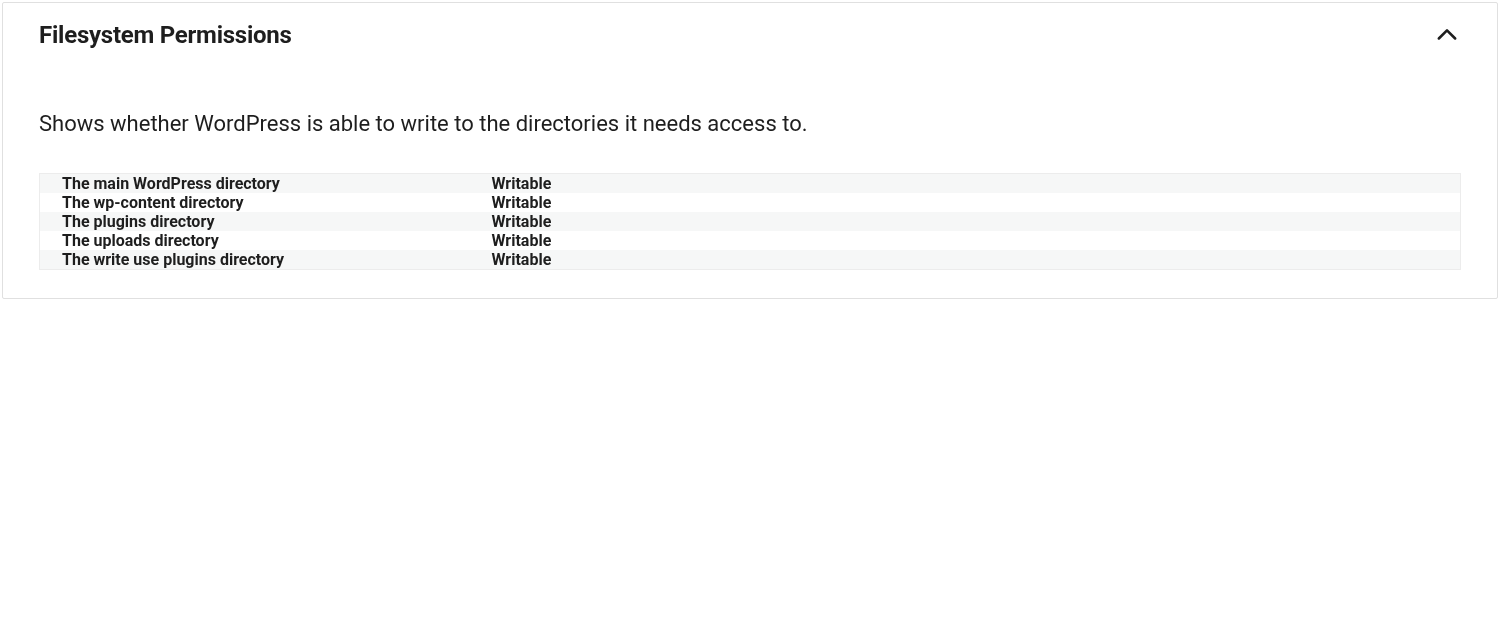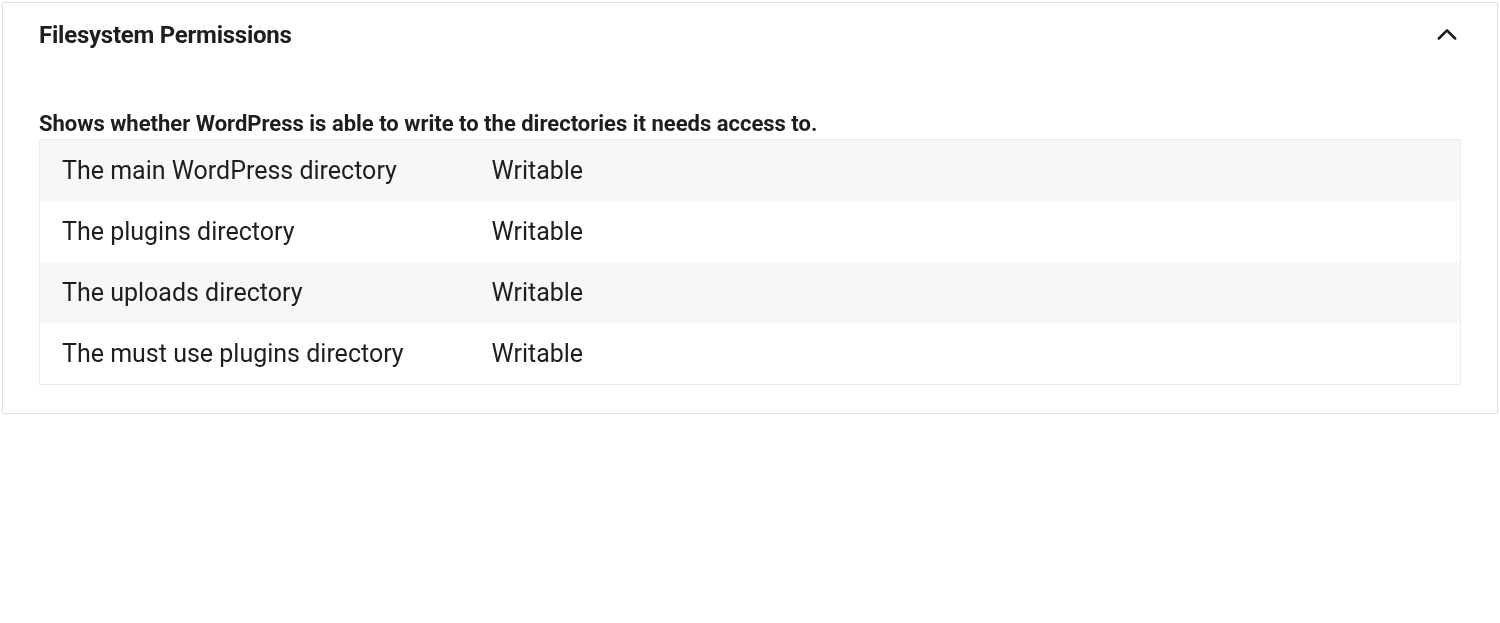--- a/index.html
+++ b/index.html
@@ -44,43 +44,44 @@
       stroke-width: 2.2;
       fill: none;
       stroke-linecap: round;
       stroke-linejoin: round;
     }
     .panel-body {
       padding: 22px 36px 28px 36px;
     }
     .panel-description {
       font-size: 22px;
-      font-weight: 700;
+      font-weight: 400;
       color: #1e1e1e;
       margin-top: 38px;
+      margin-bottom: 34px;
       line-height: 1.35;
     }
     .permissions-table {
       width: 100%;
       border-collapse: collapse;
       border: 1px solid #ececec;
     }
     .permissions-table tr {
       border: none;
     }
     .permissions-table tr:nth-child(odd) {
       background: #f6f7f7;
     }
     .permissions-table tr:nth-child(even) {
       background: #ffffff;
     }
     .permissions-table td {
-      padding: 16px 22px;
-      font-size: 25px;
-      font-weight: 400;
+      padding: 0 22px;
+      font-size: 16px;
+      font-weight: 700;
       color: #1e1e1e;
       vertical-align: middle;
     }
     .permissions-table td.label-cell {
       width: 430px;
     }
     .permissions-table td.value-cell {
       width: auto;
     }
   </style>
@@ -98,27 +99,31 @@
   </div>
   <div class="panel-body">
     <p class="panel-description">Shows whether WordPress is able to write to the directories it needs access to.</p>
     <table class="permissions-table">
       <tbody>
         <tr>
           <td class="label-cell">The main WordPress directory</td>
           <td class="value-cell">Writable</td>
         </tr>
         <tr>
+          <td class="label-cell">The wp-content directory</td>
+          <td class="value-cell">Writable</td>
+        </tr>
+        <tr>
           <td class="label-cell">The plugins directory</td>
           <td class="value-cell">Writable</td>
         </tr>
         <tr>
           <td class="label-cell">The uploads directory</td>
           <td class="value-cell">Writable</td>
         </tr>
         <tr>
-          <td class="label-cell">The must use plugins directory</td>
+          <td class="label-cell">The write use plugins directory</td>
           <td class="value-cell">Writable</td>
         </tr>
       </tbody>
     </table>
   </div>
 </div>
 
 </body></html>

